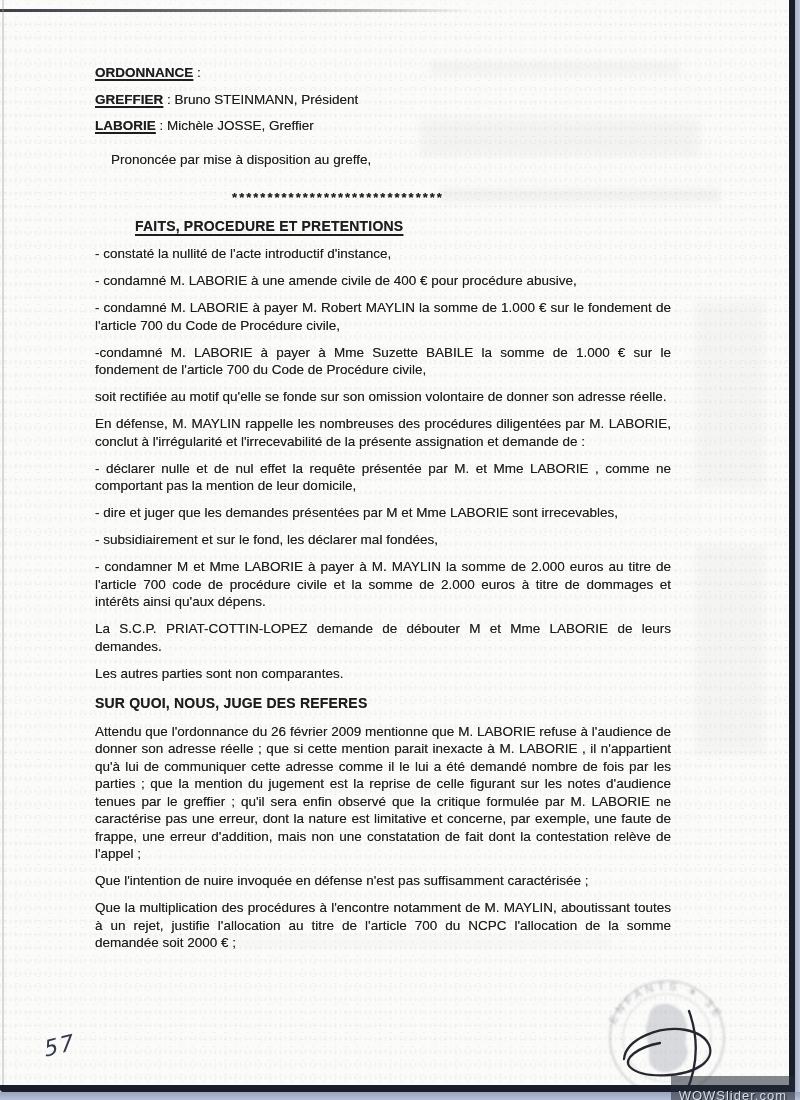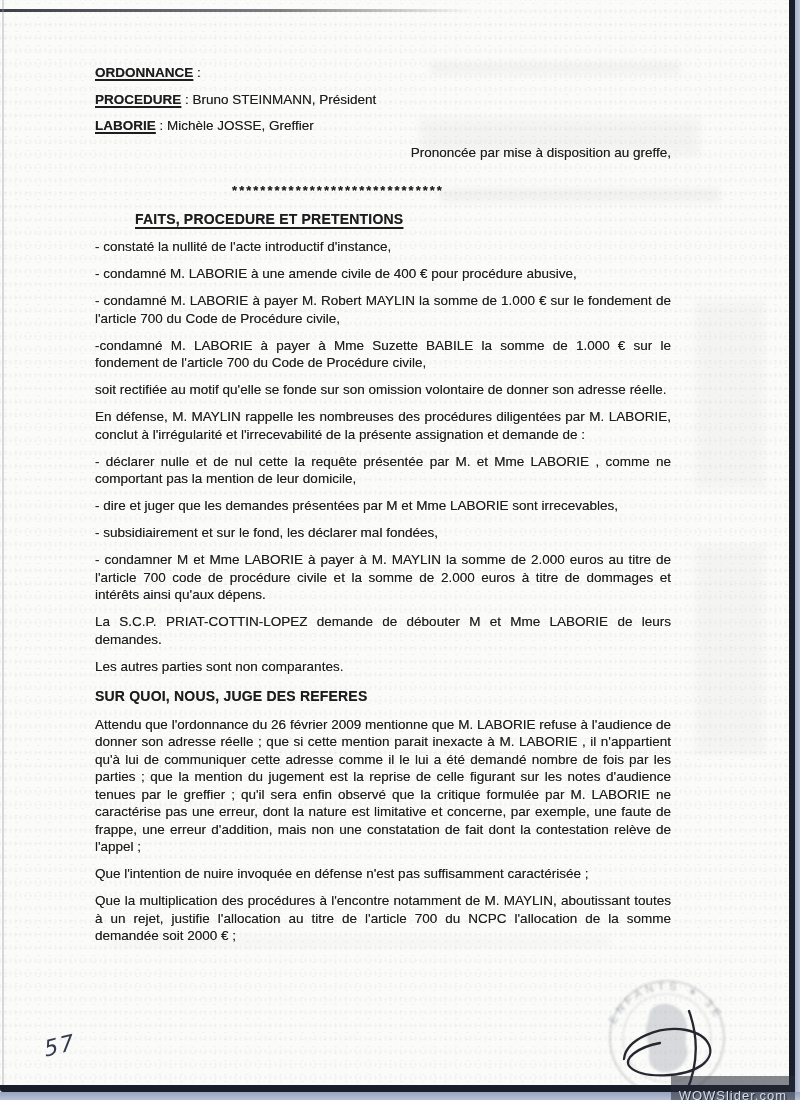--- a/index.html
+++ b/index.html
@@ -46,21 +46,21 @@
     text-shadow: 0 0 0.5px rgba(25,25,25,0.55);
   }
   .hline { margin: 0 0 9px 0; }
   .hline .lbl {
     font-weight: bold;
     text-decoration: underline;
     text-underline-offset: 2px;
     text-decoration-thickness: 1.5px;
     margin-top: 48px;
   }
-  .pronounced { margin: 0; text-align: right; }
+  .pronounced { margin: 16px; }
   .separator {
     margin: 21px 0 11px 0;
     text-align: center;
     transform: translateX(-45px);
     letter-spacing: 2px;
     font-size: 13px;
     font-weight: bold;
   }
   h2 {
     font-size: 14px;
@@ -145,37 +145,37 @@
   <div class="ghost" style="left:420px; top:118px; width:280px; height:38px; opacity:0.06;"></div>
   <div class="ghost" style="left:440px; top:188px; width:280px; height:14px; opacity:0.08;"></div>
   <div class="ghost" style="left:695px; top:300px; width:70px; height:190px; opacity:0.05;"></div>
   <div class="ghost" style="left:695px; top:545px; width:70px; height:210px; opacity:0.05;"></div>
   <div class="ghost" style="left:110px; top:938px; width:500px; height:8px;  opacity:0.05;"></div>
 
   <div class="content">
 
     <p class="hline"><span class="lbl">ORDONNANCE</span><span> :</span></p>
 
-    <p class="hline"><span class="lbl">PROCEDURE</span><span> : Bruno STEINMANN, Président</span></p>
+    <p class="hline"><span class="lbl">GREFFIER</span><span> : Bruno STEINMANN, Président</span></p>
 
     <p class="hline"><span class="lbl">LABORIE</span><span> : Michèle JOSSE, Greffier</span></p>
 
     <p class="pronounced">Prononcée par mise à disposition au greffe,</p>
 
     <div class="separator">******************************</div>
 
     <h2 class="underlined">FAITS, PROCEDURE ET PRETENTIONS</h2>
 
     <p class="para">- constaté la nullité de l'acte introductif d'instance,</p>
     <p class="para">- condamné M.  LABORIE  à une amende civile de 400 € pour procédure abusive,</p>
     <p class="para">- condamné M.  LABORIE  à payer M. Robert MAYLIN la somme de 1.000 € sur le fondement de l'article 700 du Code de Procédure civile,</p>
     <p class="para">-condamné M.  LABORIE  à payer à Mme Suzette BABILE la somme de 1.000 € sur le fondement de l'article 700 du Code de Procédure civile,</p>
     <p class="para">soit rectifiée au motif qu'elle se fonde sur son omission volontaire de donner son adresse réelle.</p>
     <p class="para">En défense, M. MAYLIN rappelle les nombreuses des procédures diligentées par M. LABORIE, conclut à l'irrégularité et l'irrecevabilité de la présente assignation et demande de :</p>
-    <p class="para">- déclarer nulle et de nul cette la requête présentée par M. et Mme  LABORIE , comme ne comportant pas la mention de leur domicile,</p>
+    <p class="para">- déclarer nulle et de nul effet la requête présentée par M. et Mme  LABORIE , comme ne comportant pas la mention de leur domicile,</p>
     <p class="para">- dire et juger que les demandes présentées par M et Mme  LABORIE  sont irrecevables,</p>
     <p class="para">- subsidiairement et sur le fond, les déclarer mal fondées,</p>
     <p class="para">- condamner M et Mme  LABORIE  à payer à M. MAYLIN la somme de 2.000 euros au titre de l'article 700 code de procédure civile et la somme de 2.000 euros à titre de dommages et intérêts ainsi qu'aux dépens.</p>
     <p class="para">La S.C.P. PRIAT-COTTIN-LOPEZ demande de débouter M et Mme  LABORIE  de leurs demandes.</p>
     <p class="para">Les autres parties sont non comparantes.</p>
 
     <h2 class="second">SUR QUOI, NOUS, JUGE DES REFERES</h2>
 
     <p class="para">Attendu que l'ordonnance du 26 février 2009 mentionne que M. LABORIE  refuse à l'audience de donner son adresse réelle ; que si cette mention parait inexacte à M. LABORIE , il n'appartient qu'à lui de communiquer cette adresse comme il le lui a été demandé nombre de fois par les parties ; que la mention du jugement est la reprise de celle figurant sur les notes d'audience tenues par le greffier ; qu'il sera enfin observé que la critique formulée par M. LABORIE  ne caractérise pas une erreur, dont la nature est limitative et concerne, par exemple, une faute de frappe, une erreur d'addition, mais non une constatation de fait dont la contestation relève de l'appel ;</p>
     <p class="para">Que l'intention de nuire invoquée en défense n'est pas suffisamment caractérisée ;</p>

